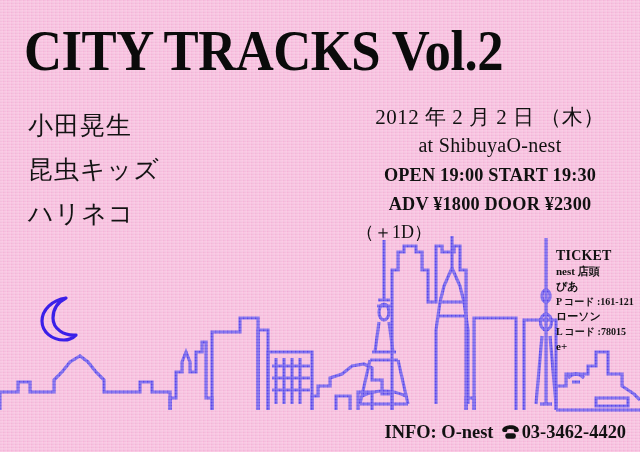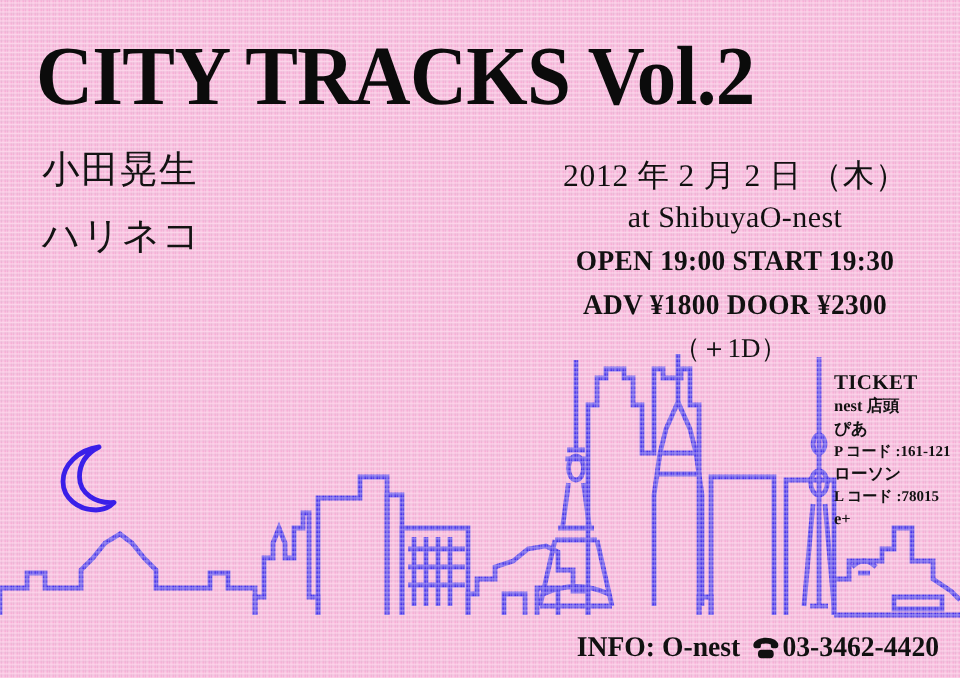--- a/index.html
+++ b/index.html
@@ -41,21 +41,21 @@
     letter-spacing: -0.5px;
     transform: scaleX(.94);
     transform-origin: left center;
     white-space: nowrap;
     color: #0b0b0b;
   }
 
   
   #artists {
     left: 28px;
-    top: 92px;
+    top: 104px;
     width: 300px;
   }
   .artist {
     font-size: 25px;
     line-height: 44px;
     font-weight: 500;
     letter-spacing: 1px;
     white-space: nowrap;
     color: #131313;
   }
@@ -98,21 +98,21 @@
     line-height: 29px;
     font-weight: 700;
     white-space: nowrap;
     transform: scaleX(.96);
     letter-spacing: .2px;
   }
   .drink-line {
     font-size: 18px;
     line-height: 28px;
     font-weight: 500;
-    text-align: center;
+    text-align: left;
     padding-right: 6px;
     white-space: nowrap;
   }
 
   
   #ticket-block {
     left: 556px;
     top: 248px;
     width: 86px;
     text-align: left;
@@ -223,20 +223,21 @@
       <path d="M596 398 L628 398 L628 406 L596 406 Z"></path>
       <path d="M556 410 L640 410"></path>
       <path d="M0 410 L640 410" stroke-width="0"></path>
     </g>
   </svg>
 
   <div id="title" class="layer">CITY TRACKS Vol.2</div>
 
   <div id="artists" class="layer">
     <div class="artist">小田晃生</div>
+    <div class="artist">昆虫キッズ</div>
     <div class="artist">ハリネコ</div>
   </div>
 
   <div id="moon-wrap" class="layer">
     <svg viewBox="0 0 54 50" width="54" height="50" aria-hidden="true">
       <path d="M36 4 C22 6 12 16 12 27 C12 38 22 46 34 46 C39 46 43 44 46 41
                C34 42 23 35 23 24 C23 15 28 8 36 4 Z" fill="none" stroke="#3a1fe8" stroke-width="3.2" stroke-linejoin="round"></path>
     </svg>
   </div>
 

